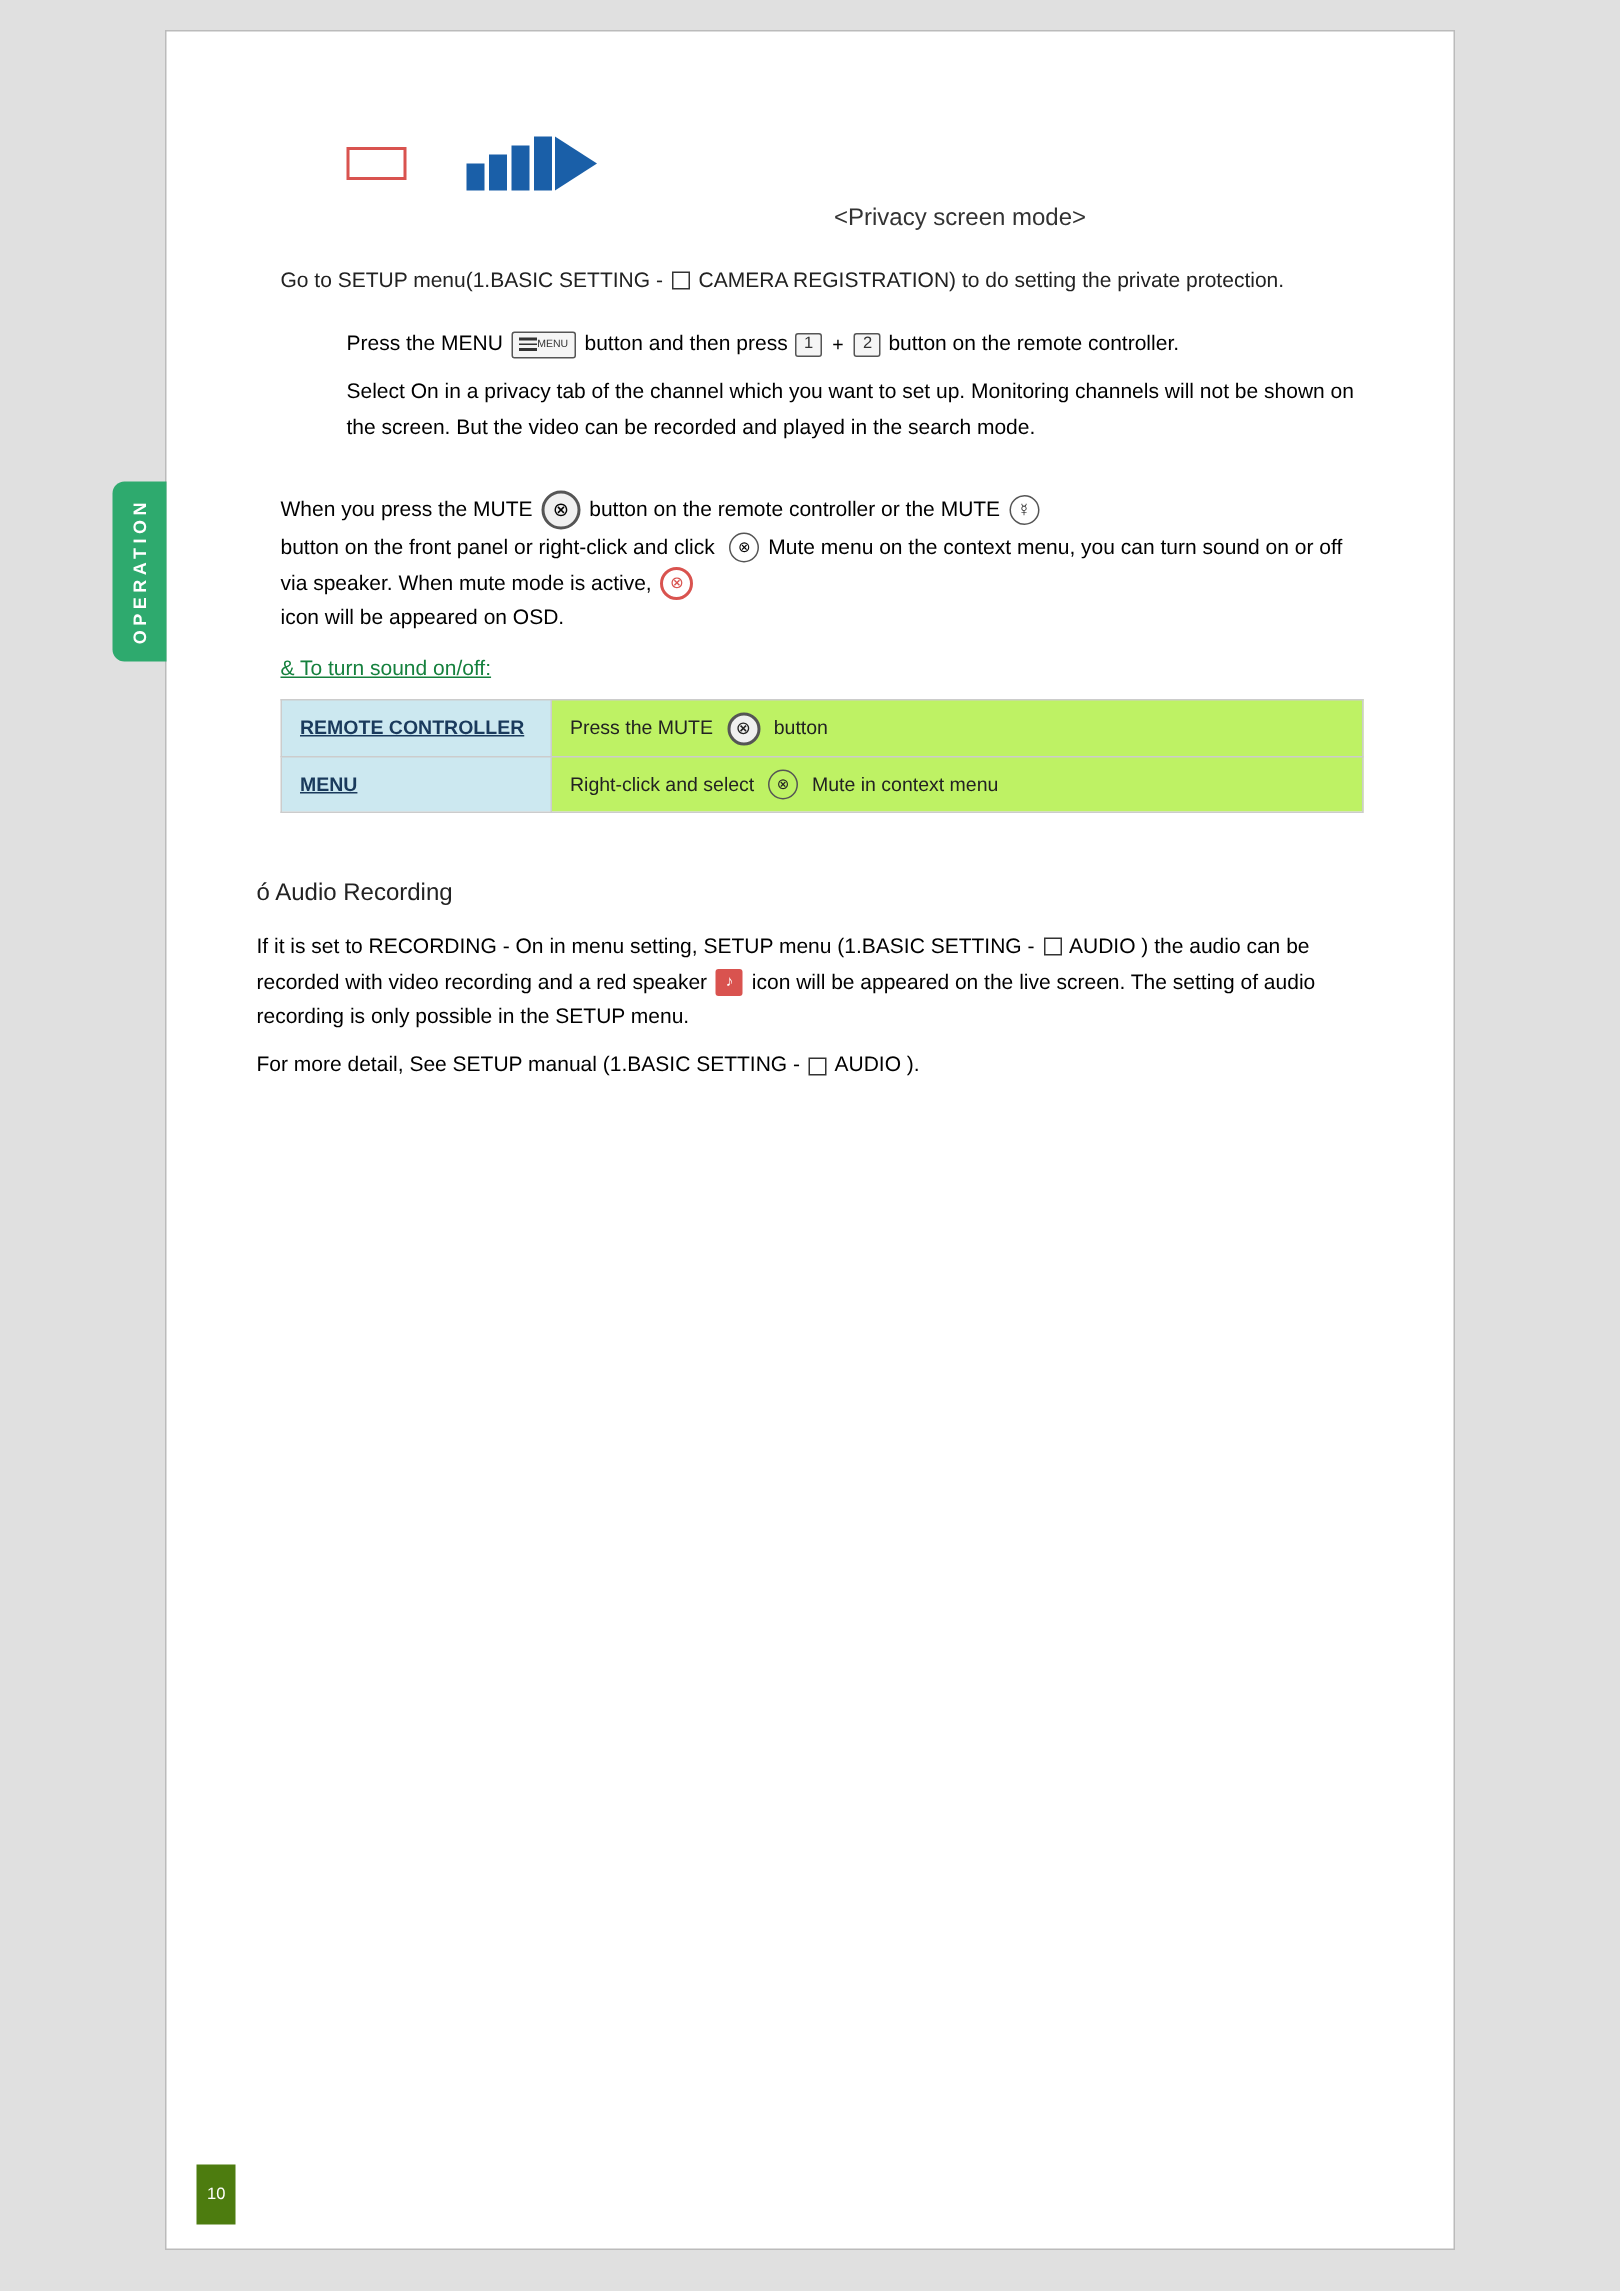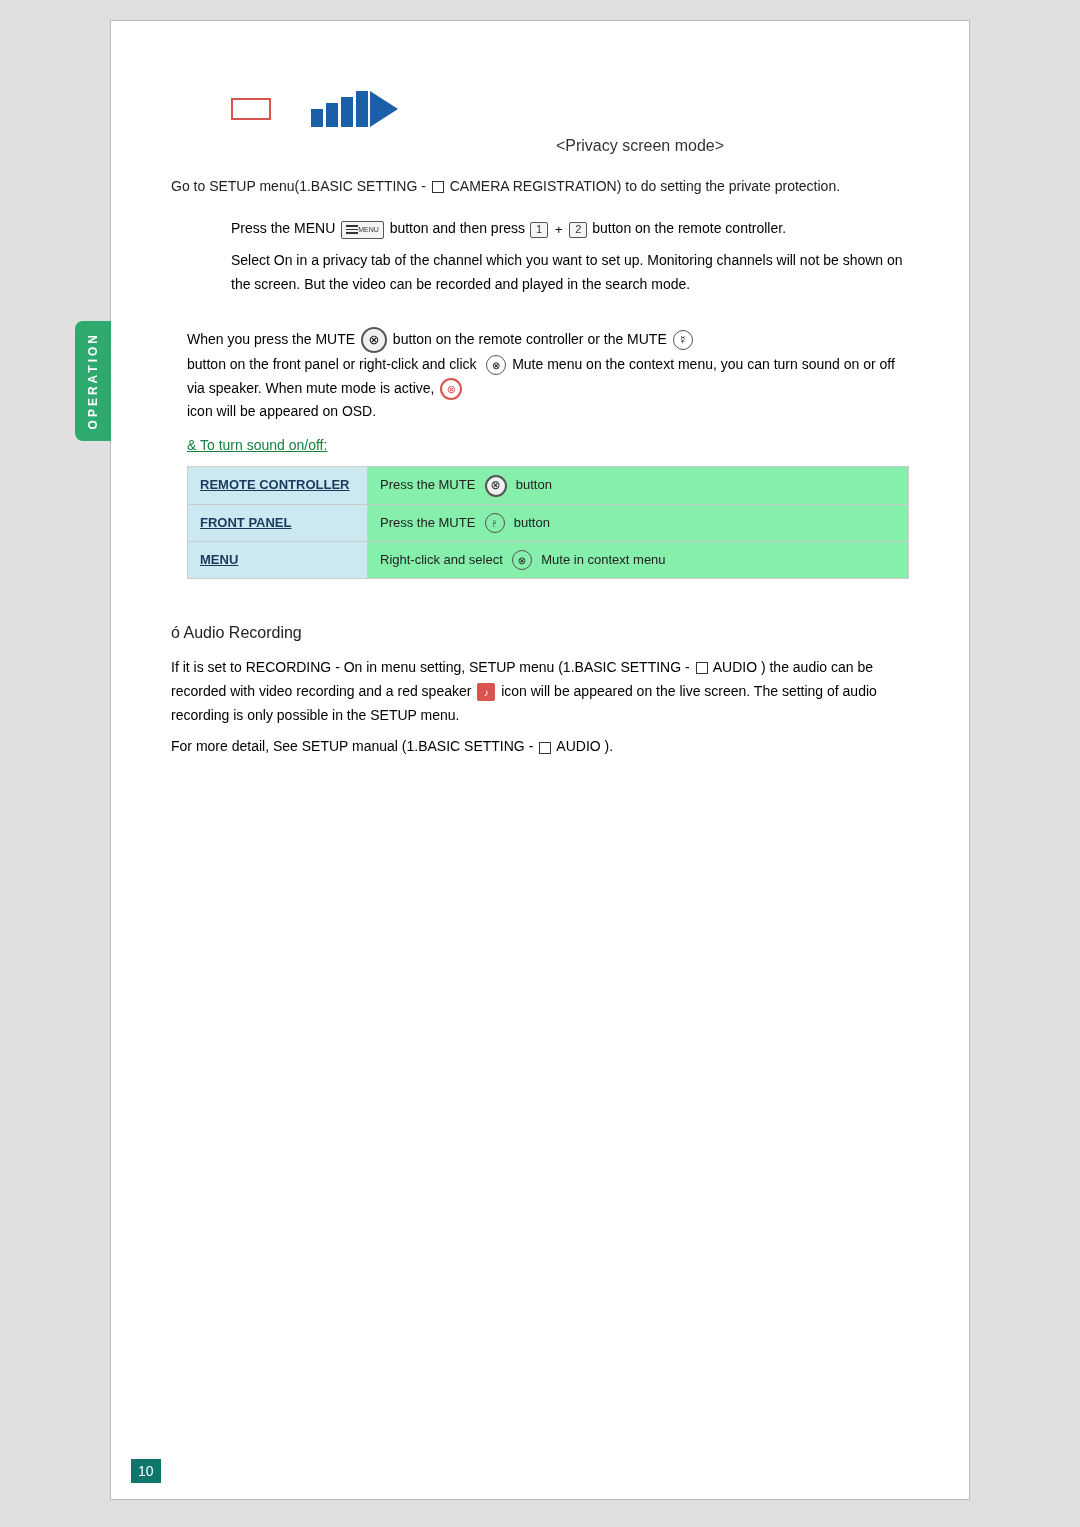--- a/index.html
+++ b/index.html
@@ -85,21 +85,21 @@
     .privacy-label {
       text-align: center;
       font-size: 16px;
       color: #333;
       margin-bottom: 20px;
       margin-left: 200px;
     }
 
     
     .setup-section {
-      margin: 20px 0;
+      margin: 20px 16px;
       line-height: 1.6;
     }
     .setup-section p {
       color: #222;
       font-size: 14px;
     }
     .indent-block {
       margin: 14px 0 14px 60px;
       line-height: 1.7;
     }
@@ -225,21 +225,21 @@
     }
     .label-cell {
       background: #cce8f0;
       font-weight: bold;
       color: #1a3a5c;
       width: 180px;
       font-size: 13px;
       text-decoration: underline;
     }
     .desc-cell {
-      background: #86efac;
+      background: #bef264;
       color: #222;
     }
 
     
     .audio-section {
       margin: 40px 0 20px 0;
       line-height: 1.7;
     }
     .audio-title {
       font-size: 16px;
@@ -266,24 +266,24 @@
       border: 1.5px solid #333;
       vertical-align: middle;
       margin: 0 2px;
     }
 
     
     .page-number {
       position: absolute;
       bottom: 16px;
       left: 20px;
-      background: #0f766e;
+      background: #4d7c0f;
       color: #fff;
-      font-size: 14px;
-      padding: 4px 7px;
+      font-size: 11px;
+      padding: 14px 7px;
     }
   </style>
 </head>
 <body>
 
 <div class="page-container">
 
   <div class="operation-tab">
     <span>OPERATION</span>
   </div>
@@ -350,26 +350,20 @@
 
     <table class="mute-table">
       <tbody>
         <tr>
           <td class="label-cell">REMOTE CONTROLLER</td>
           <td class="desc-cell">
             Press the MUTE &nbsp;<span class="mute-icon" style="width:22px;height:22px;font-size:12px;">⊗</span>&nbsp; button
           </td>
         </tr>
         <tr>
-          <td class="label-cell">FRONT PANEL</td>
-          <td class="desc-cell">
-            Press the MUTE &nbsp;<span class="mute-icon-sm" style="font-size:11px;">♇</span>&nbsp; button
-          </td>
-        </tr>
-        <tr>
           <td class="label-cell">MENU</td>
           <td class="desc-cell">
             Right-click and select &nbsp;<span class="mute-icon-sm">⊗</span>&nbsp; Mute in context menu
           </td>
         </tr>
       </tbody>
     </table>
   </div>
 
   <div class="audio-section">

